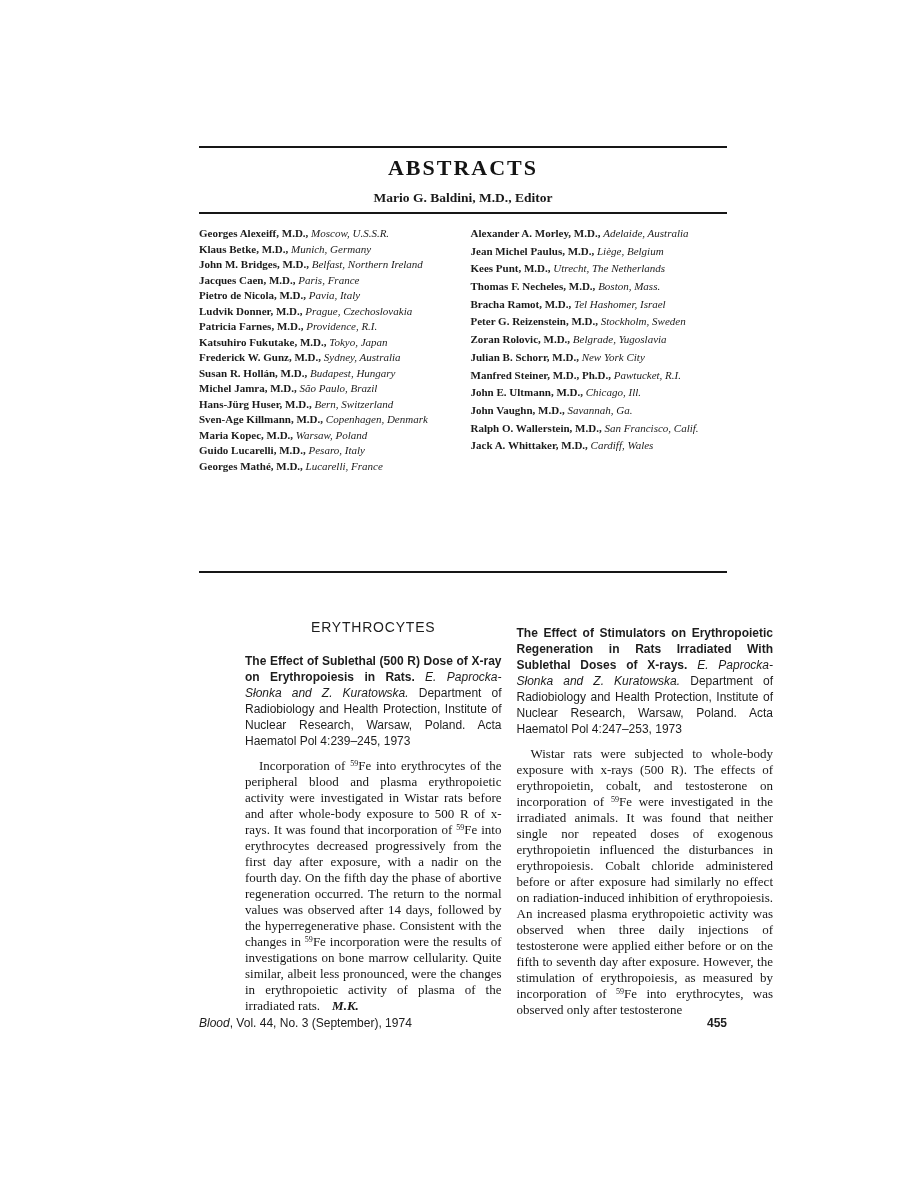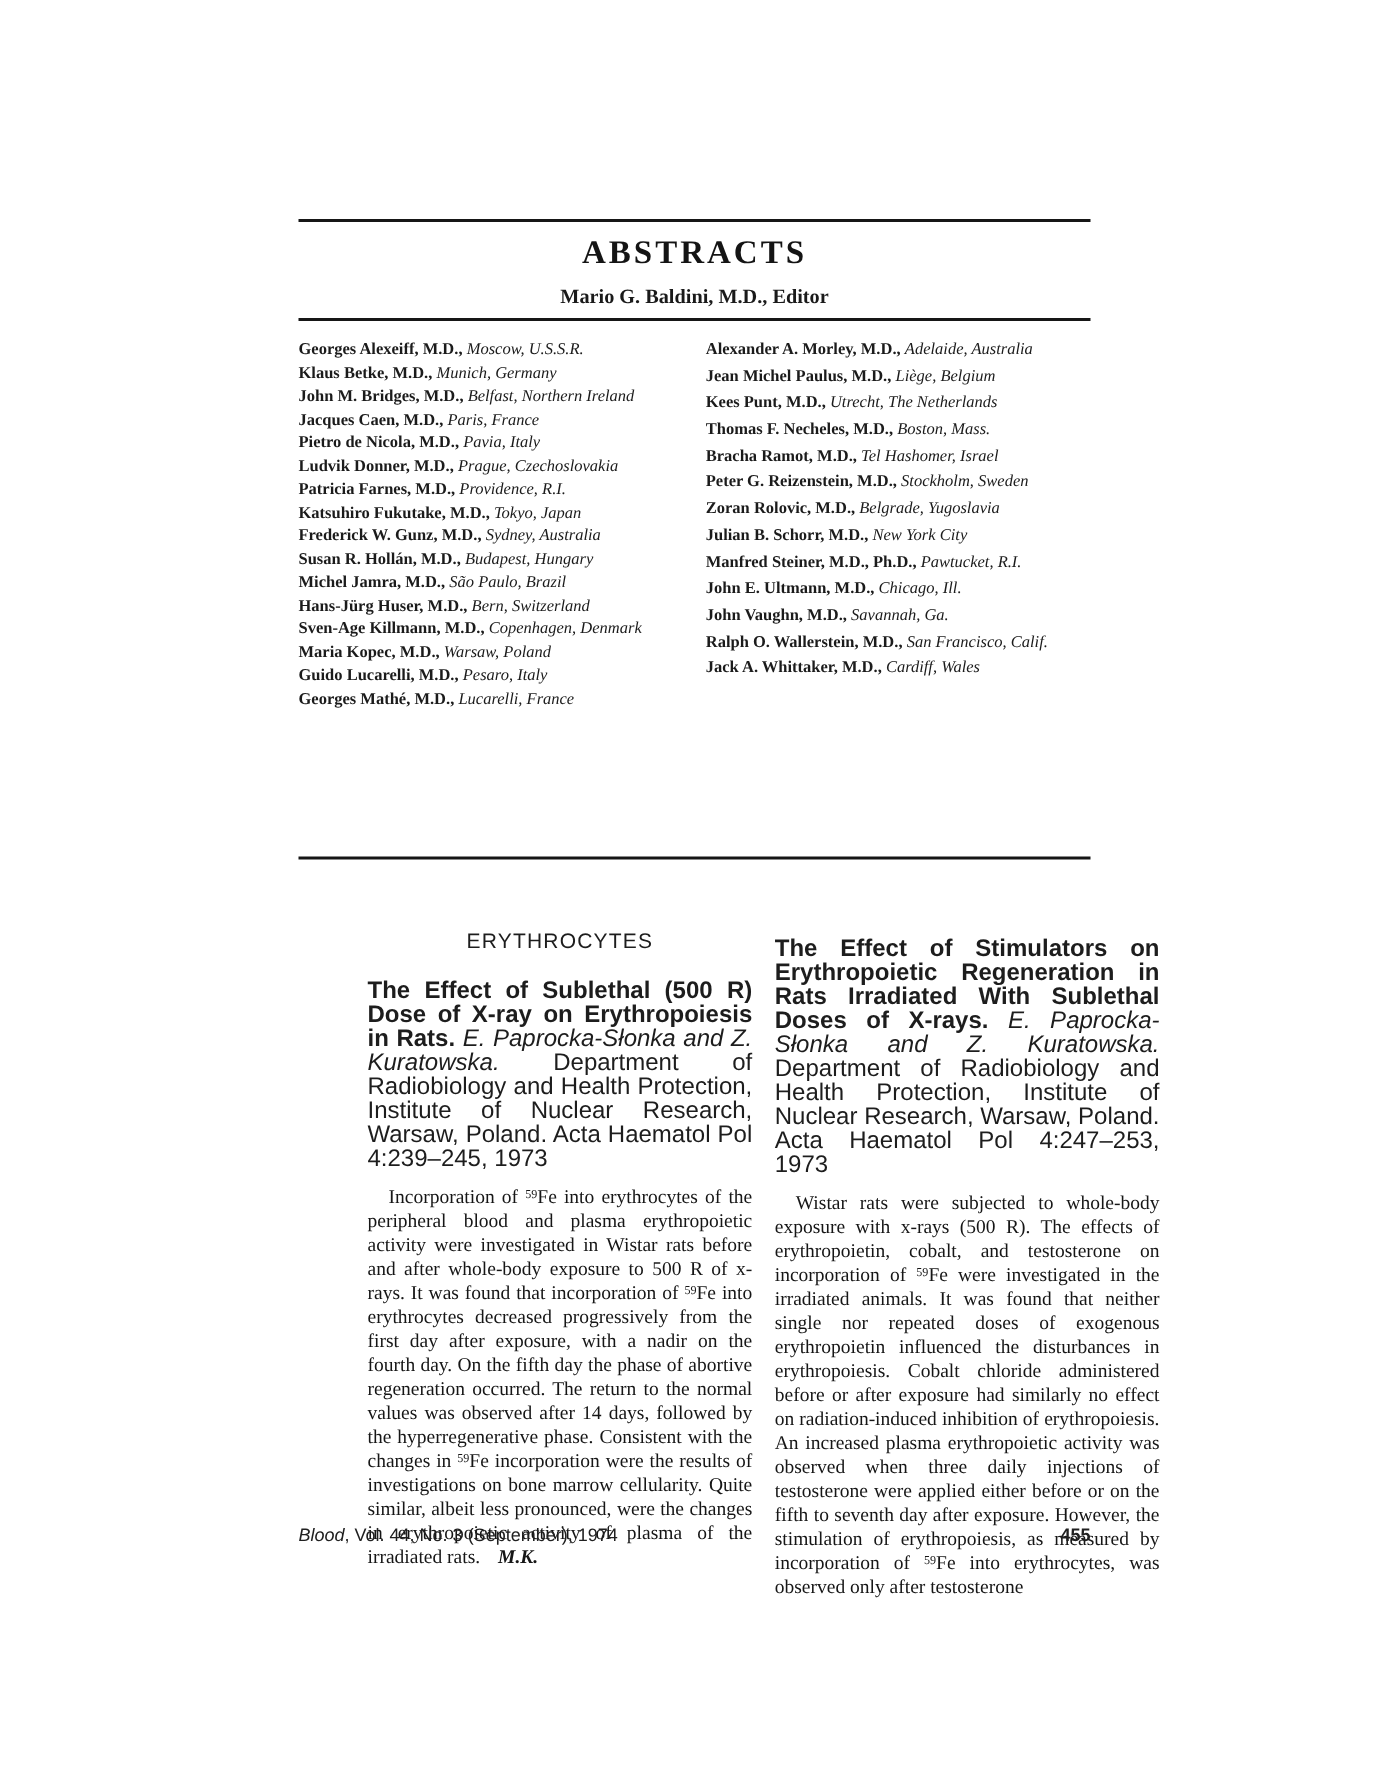--- a/index.html
+++ b/index.html
@@ -84,21 +84,21 @@
   .section-heading {
     font-family: "Liberation Sans", sans-serif;
     font-size: 14px;
     letter-spacing: 0.8px;
     text-align: center;
     color: #1d1d1d;
     margin-bottom: 18px;
   }
   .abstract-title {
     font-family: "Liberation Sans", sans-serif;
-    font-size: 16px;
+    font-size: 12px;
     line-height: 16px;
     text-align: justify;
     color: #1d1d1d;
   }
   .abstract-body {
     margin-top: 9px;
     font-family: "Liberation Serif", serif;
     font-size: 13px;
     line-height: 16px;
     text-align: justify;

